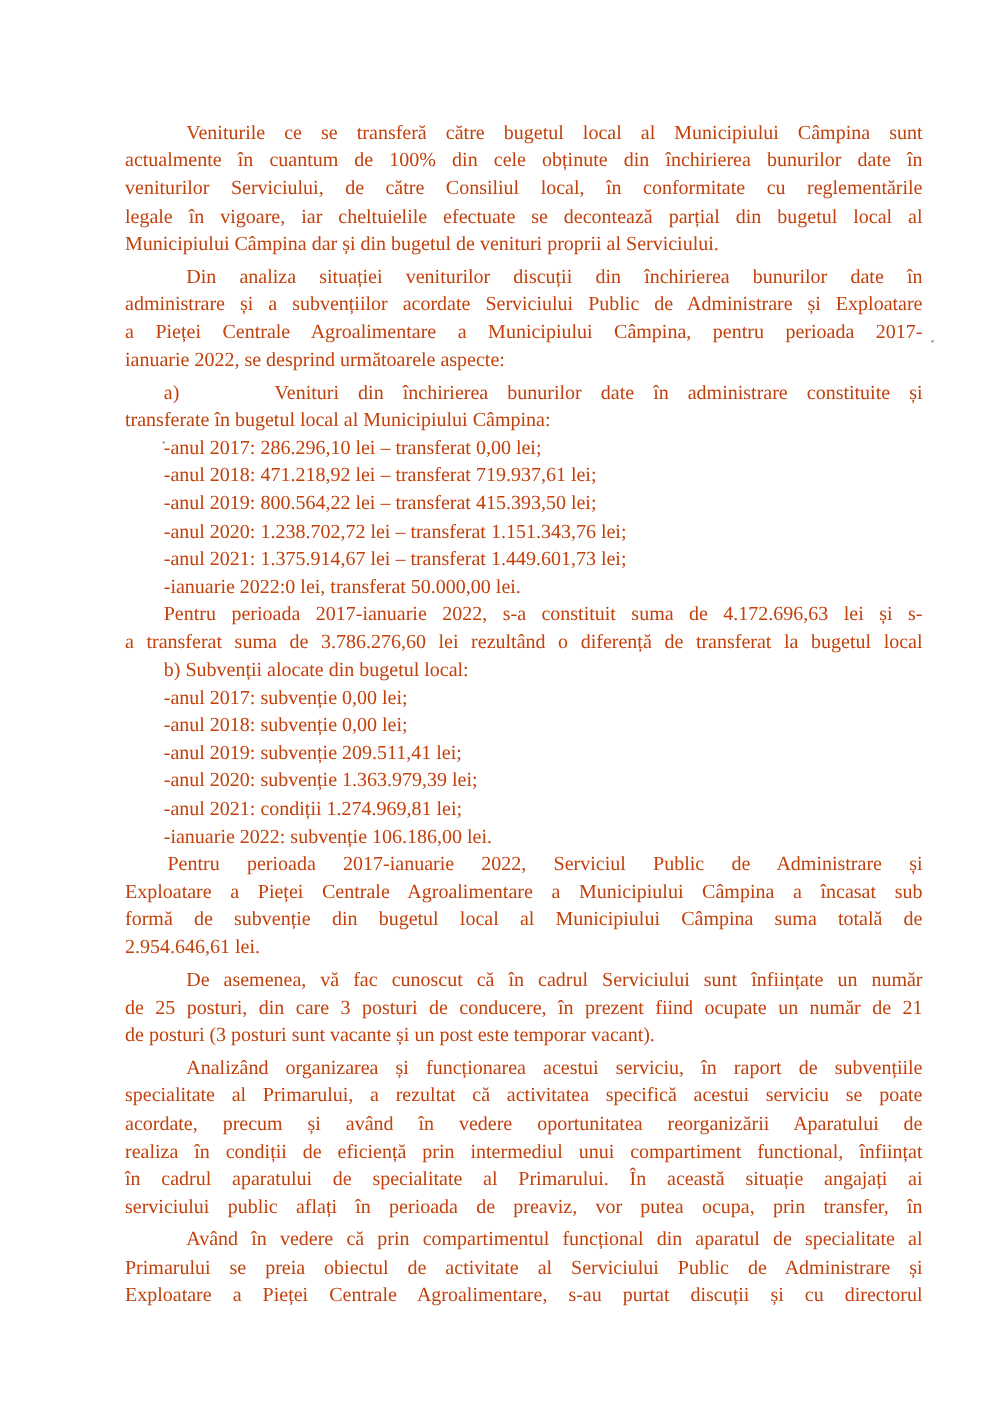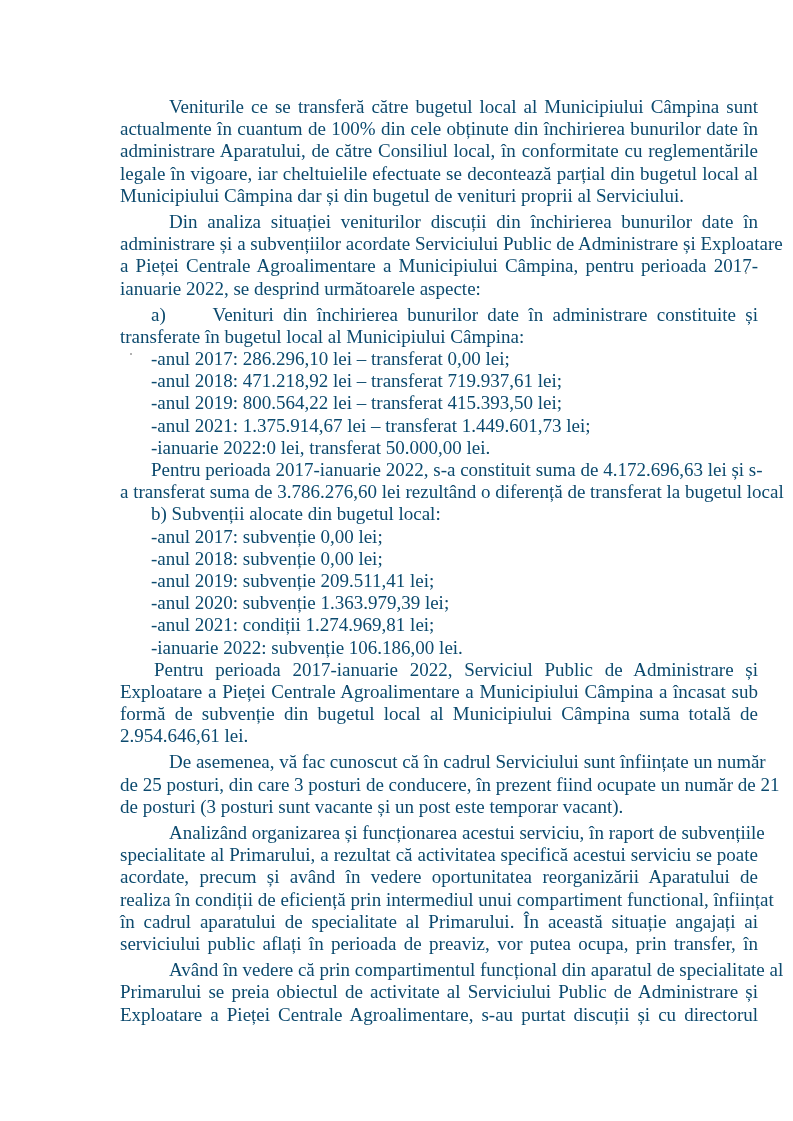--- a/index.html
+++ b/index.html
@@ -1,37 +1,37 @@
 <!DOCTYPE html>
 <html><head>
 <meta charset="utf-8">
 <style>
   html, body { margin: 0; padding: 0; background: #ffffff; }
   body { width: 793px; height: 1121px; position: relative; overflow: hidden; }
   .page {
-    position: absolute; left: 120px; top: 96px; width: 638px;
+    position: absolute; left: 100px; top: 96px; width: 638px;
     font-family: "Liberation Serif", "DejaVu Serif", serif;
-    font-size: 19px; color: #0c4a6e; line-height: 22.2px;
+    font-size: 16px; color: #c2410c; line-height: 22.2px;
   }
   .line { display: block; white-space: nowrap; height: 22.2px; }
   .just { text-align: justify; text-align-last: justify; }
   .ind { padding-left: 49px; }
   .ind2 { padding-left: 31px; }
   .gap { height: 4px; }
   .dot { position: absolute; width: 2px; height: 2px; background: #999; border-radius: 50%; }
 </style>
 </head>
 <body>
 
 <div class="page">
 
   <div>
     <span class="line just ind">Veniturile ce se transferă  către bugetul local al Municipiului Câmpina sunt</span>
     <span class="line just">actualmente în cuantum de 100% din cele obținute din închirierea bunurilor date în</span>
-    <span class="line just">administrare Aparatului, de către Consiliul local, în conformitate cu reglementările</span>
+    <span class="line just">veniturilor Serviciului, de către Consiliul local, în conformitate cu reglementările</span>
     <span class="line just">legale în vigoare, iar cheltuielile efectuate se decontează parțial din bugetul local al</span>
     <span class="line">Municipiului Câmpina dar și din bugetul de venituri proprii al Serviciului.</span>
   </div>
   <div class="gap"></div>
 
   <div>
     <span class="line just ind">Din analiza situației veniturilor discuții din închirierea bunurilor date în</span>
     <span class="line just">administrare și a subvențiilor acordate Serviciului Public de Administrare și Exploatare</span>
     <span class="line just">a Pieței Centrale Agroalimentare a Municipiului Câmpina, pentru perioada 2017-</span>
     <span class="line">ianuarie 2022, se desprind următoarele aspecte:</span>
@@ -40,20 +40,21 @@
 
   <div>
     <span class="line just ind2">a)&nbsp;&nbsp;&nbsp;&nbsp;&nbsp;Venituri din închirierea bunurilor date în administrare constituite și</span>
     <span class="line">transferate în bugetul local al Municipiului Câmpina:</span>
   </div>
 
   <div>
     <span class="line ind2">-anul 2017: 286.296,10 lei – transferat 0,00 lei;</span>
     <span class="line ind2">-anul 2018: 471.218,92 lei – transferat 719.937,61 lei;</span>
     <span class="line ind2">-anul 2019: 800.564,22 lei – transferat 415.393,50 lei;</span>
+    <span class="line ind2">-anul 2020: 1.238.702,72 lei – transferat 1.151.343,76 lei;</span>
     <span class="line ind2">-anul 2021: 1.375.914,67 lei – transferat 1.449.601,73 lei;</span>
     <span class="line ind2">-ianuarie 2022:0 lei, transferat 50.000,00 lei.</span>
   </div>
 
   <div>
     <span class="line just ind2">Pentru perioada 2017-ianuarie 2022, s-a constituit suma de 4.172.696,63 lei și s-</span>
     <span class="line just">a transferat suma de 3.786.276,60 lei rezultând o diferență de transferat la bugetul local</span>
   </div>
 
   <div>

